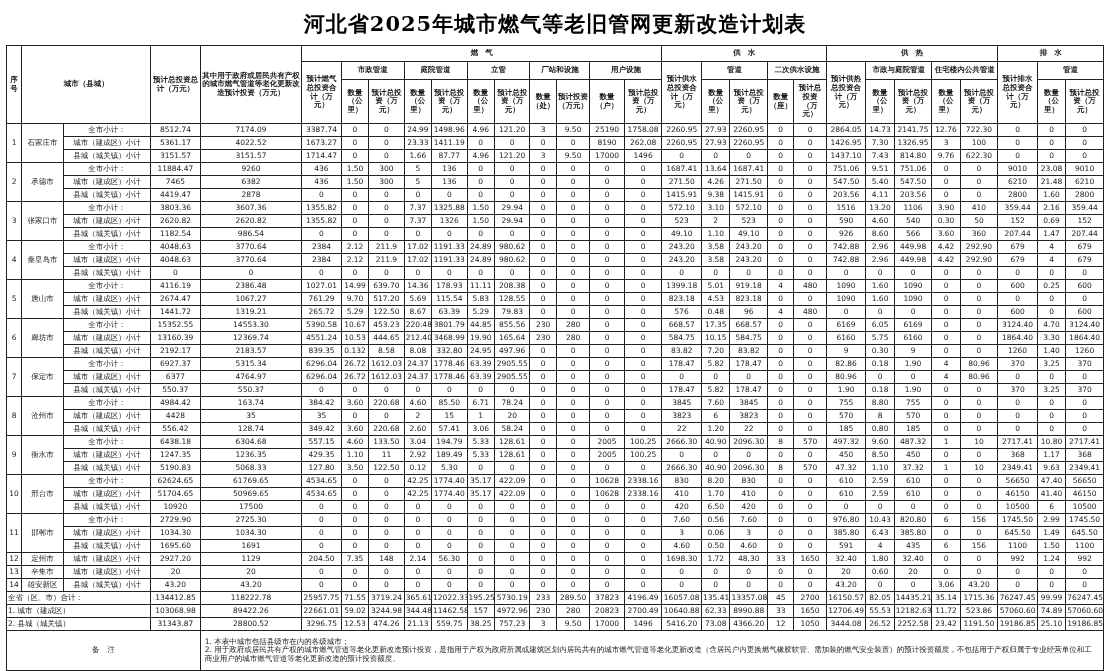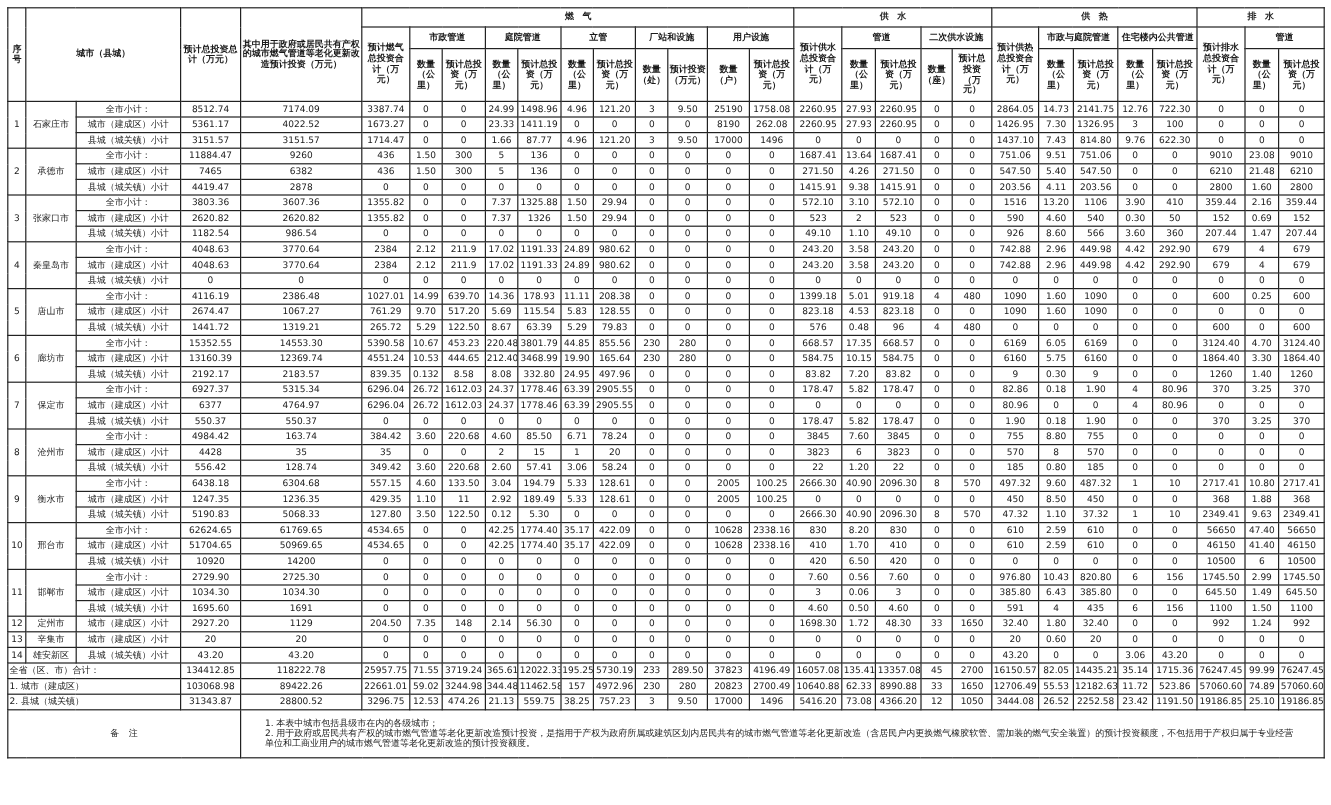--- a/index.html
+++ b/index.html
@@ -16,27 +16,28 @@
   thead tr.h2{height:18px;}
   thead tr.h3{height:44px;padding-left:28px;}
   .group{letter-spacing:7px;text-indent:7px;margin-top:22px;}
   tbody tr{height:13px;}
   tbody td{white-space:nowrap;}
   td.cat{text-align:center;white-space:nowrap;}
   tr.totals td{font-weight:normal;}
   td.tlabel{text-align:left;}
   tr.notes-row{height:40px;}
   td.notes-label{letter-spacing:8px;text-indent:8px;}
-  td.notes-content{text-align:left;vertical-align:middle;padding:2px 20px;white-space:normal;}
+  td.notes-content{text-align:left;vertical-align:middle;padding:2px 4px;white-space:normal;}
   td.notes-content div{margin:0;}
 </style>
 </head>
 <body>
 
 <div class="page">
+  <div class="title">河北省2025年城市燃气等老旧管网更新改造计划表</div>
 
   <table>
     <colgroup>
       <col style="width:15px">
         <col style="width:41px">
         <col style="width:86px">
       <col style="width:49px">
         <col style="width:100px">
       <col style="width:39px">
         <col style="width:27px">
@@ -876,21 +877,21 @@
           <td>0</td>
           <td>0</td>
           <td>0</td>
           <td>0</td>
           <td>450</td>
           <td>8.50</td>
           <td>450</td>
           <td>0</td>
           <td>0</td>
           <td>368</td>
-          <td>1.88</td>
+          <td>1.17</td>
           <td>368</td>
         </tr>
         <tr>
           <td class="cat">县城（城关镇）小计</td>
           <td>5190.83</td>
           <td>5068.33</td>
           <td>127.80</td>
           <td>3.50</td>
           <td>122.50</td>
           <td>0.12</td>
@@ -971,21 +972,21 @@
           <td>610</td>
           <td>0</td>
           <td>0</td>
           <td>46150</td>
           <td>41.40</td>
           <td>46150</td>
         </tr>
         <tr>
           <td class="cat">县城（城关镇）小计</td>
           <td>10920</td>
-          <td>14200</td>
+          <td>17500</td>
           <td>0</td>
           <td>0</td>
           <td>0</td>
           <td>0</td>
           <td>0</td>
           <td>0</td>
           <td>0</td>
           <td>0</td>
           <td>0</td>
           <td>0</td>

